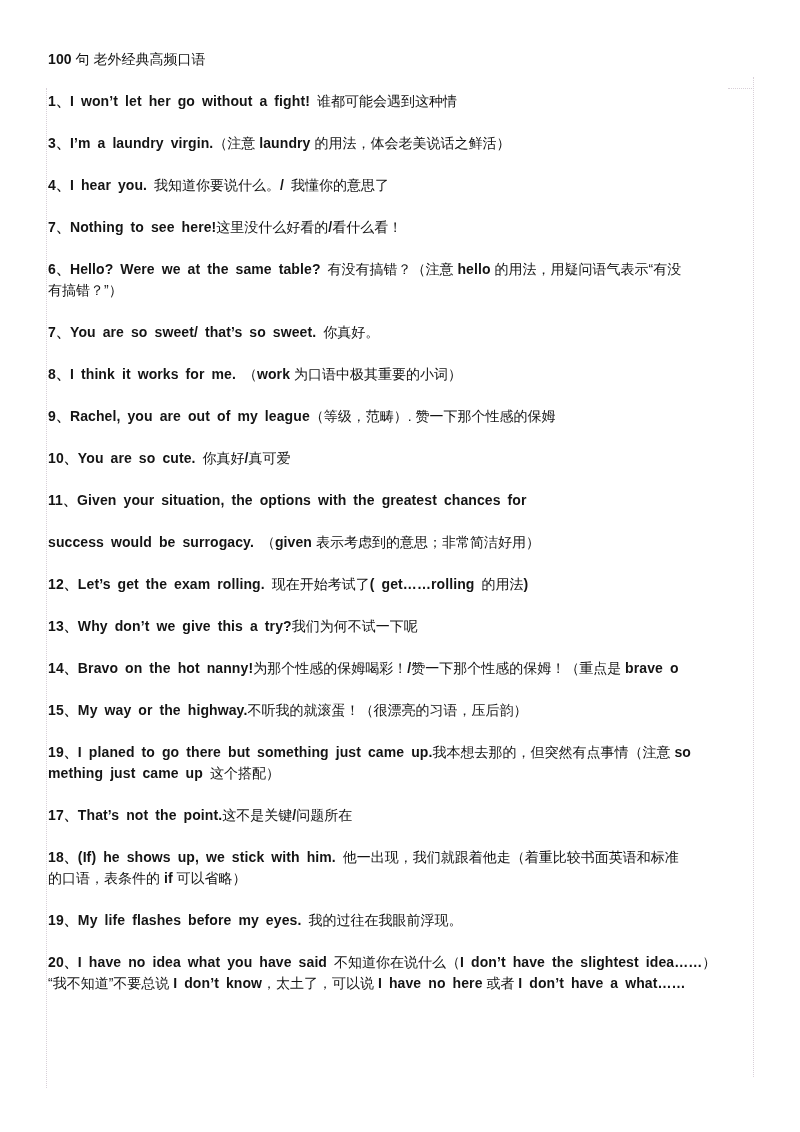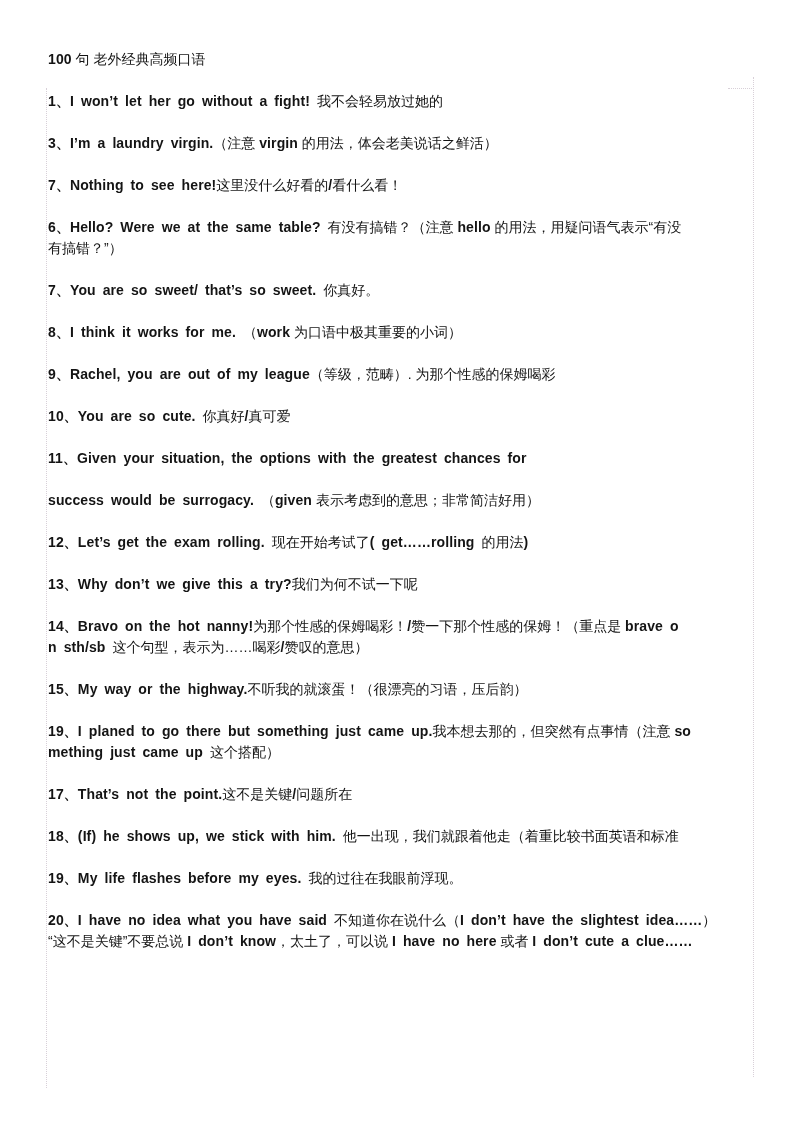--- a/index.html
+++ b/index.html
@@ -24,75 +24,78 @@
   <div class="guide-h" style="left:728px; top:88px; width:26px;"></div>
 
   <div class="content">
     <p class="para title">
       <span class="line">
         <span class="en">100</span><span class="zh"> 句  老外经典高频口语</span>
       </span>
     </p>
     <div id="items">
         <p class="para">
-          <span class="line"><span class="en">1、I won’t let her go without a fight! </span><span class="zh">我不会轻易放过她的</span></span>
+          <span class="line"><span class="en">1、I won’t let her go without a fight! </span><span class="zh">谁都可能会遇到这种情</span></span>
         </p>
         <p class="para">
-          <span class="line"><span class="en">3、I’m a laundry virgin.</span><span class="zh">（注意 </span><span class="en">virgin</span><span class="zh"> 的用法，体会老美说话之鲜活）</span></span>
+          <span class="line"><span class="en">3、I’m a laundry virgin.</span><span class="zh">（注意 </span><span class="en">laundry</span><span class="zh"> 的用法，体会老美说话之鲜活）</span></span>
+        </p>
+        <p class="para">
+          <span class="line"><span class="en">4、I hear you. </span><span class="zh">我知道你要说什么。</span><span class="en">/ </span><span class="zh">我懂你的意思了</span></span>
         </p>
         <p class="para">
           <span class="line"><span class="en">7、Nothing to see here!</span><span class="zh">这里没什么好看的</span><span class="en">/</span><span class="zh">看什么看！</span></span>
         </p>
         <p class="para">
           <span class="line"><span class="en">6、Hello? Were we at the same table? </span><span class="zh">有没有搞错？（注意 </span><span class="en">hello</span><span class="zh"> 的用法，用疑问语气表示“有没</span></span>
           <span class="line"><span class="zh">有搞错？”）</span></span>
         </p>
         <p class="para">
           <span class="line"><span class="en">7、You are so sweet/ that’s so sweet. </span><span class="zh">你真好。</span></span>
         </p>
         <p class="para">
           <span class="line"><span class="en">8、I think it works for me. </span><span class="zh">（</span><span class="en">work</span><span class="zh"> 为口语中极其重要的小词）</span></span>
         </p>
         <p class="para">
-          <span class="line"><span class="en">9、Rachel, you are out of my league</span><span class="zh">（等级，范畴）. 为那个性感的保姆喝彩</span></span>
+          <span class="line"><span class="en">9、Rachel, you are out of my league</span><span class="zh">（等级，范畴）. 赞一下那个性感的保姆</span></span>
         </p>
         <p class="para">
           <span class="line"><span class="en">10、You are so cute. </span><span class="zh">你真好</span><span class="en">/</span><span class="zh">真可爱</span></span>
         </p>
         <p class="para">
           <span class="line"><span class="en">11、Given your situation, the options with the greatest chances for</span></span>
         </p>
         <p class="para">
           <span class="line"><span class="en">success would be surrogacy. </span><span class="zh">（</span><span class="en">given</span><span class="zh"> 表示考虑到的意思；非常简洁好用）</span></span>
         </p>
         <p class="para">
           <span class="line"><span class="en">12、Let’s get the exam rolling. </span><span class="zh">现在开始考试了</span><span class="en">( get……rolling </span><span class="zh">的用法</span><span class="en">)</span></span>
         </p>
         <p class="para">
           <span class="line"><span class="en">13、Why don’t we give this a try?</span><span class="zh">我们为何不试一下呢</span></span>
         </p>
         <p class="para">
           <span class="line"><span class="en">14、Bravo on the hot nanny!</span><span class="zh">为那个性感的保姆喝彩！</span><span class="en">/</span><span class="zh">赞一下那个性感的保姆！（重点是 </span><span class="en">brave o</span></span>
-          <span class="line"><span class="en">n sth/sb </span><span class="zh">这个句型，表示为……喝彩</span><span class="en">/</span><span class="zh">赞叹的意思）</span></span>
         </p>
         <p class="para">
           <span class="line"><span class="en">15、My way or the highway.</span><span class="zh">不听我的就滚蛋！（很漂亮的习语，压后韵）</span></span>
         </p>
         <p class="para">
           <span class="line"><span class="en">19、I planed to go there but something just came up.</span><span class="zh">我本想去那的，但突然有点事情（注意 </span><span class="en">so</span></span>
           <span class="line"><span class="en">mething just came up </span><span class="zh">这个搭配）</span></span>
         </p>
         <p class="para">
           <span class="line"><span class="en">17、That’s not the point.</span><span class="zh">这不是关键</span><span class="en">/</span><span class="zh">问题所在</span></span>
         </p>
         <p class="para">
           <span class="line"><span class="en">18、(If) he shows up, we stick with him. </span><span class="zh">他一出现，我们就跟着他走（着重比较书面英语和标准</span></span>
+          <span class="line"><span class="zh">的口语，表条件的 </span><span class="en">if</span><span class="zh"> 可以省略）</span></span>
         </p>
         <p class="para">
           <span class="line"><span class="en">19、My life flashes before my eyes. </span><span class="zh">我的过往在我眼前浮现。</span></span>
         </p>
         <p class="para">
           <span class="line"><span class="en">20、I have no idea what you have said </span><span class="zh">不知道你在说什么（</span><span class="en">I don’t have the slightest idea……</span><span class="zh">）</span></span>
-          <span class="line"><span class="zh">“这不是关键”不要总说 </span><span class="en">I don’t know</span><span class="zh">，太土了，可以说 </span><span class="en">I have no here</span><span class="zh"> 或者 </span><span class="en">I don’t cute a clue……</span></span>
+          <span class="line"><span class="zh">“我不知道”不要总说 </span><span class="en">I don’t know</span><span class="zh">，太土了，可以说 </span><span class="en">I have no here</span><span class="zh"> 或者 </span><span class="en">I don’t have a what……</span></span>
         </p>
       </div>
   </div>
 </div>
 
 </body></html>

